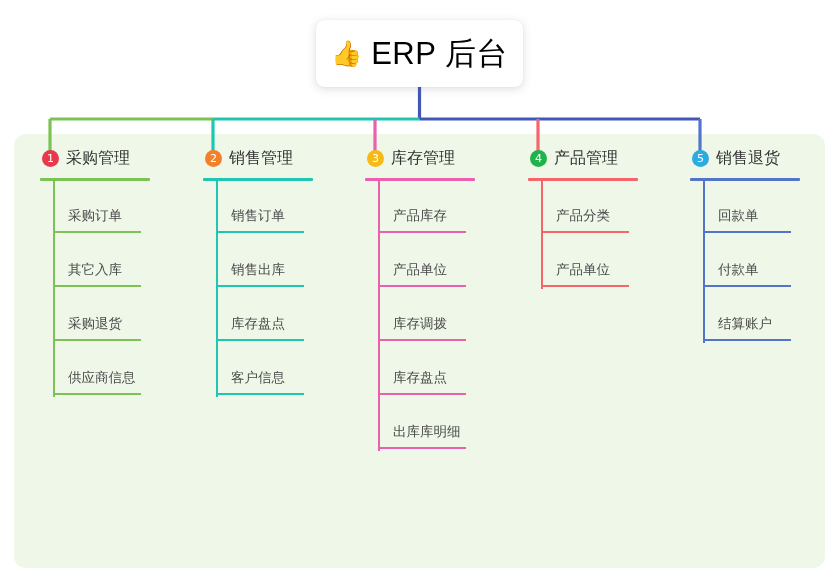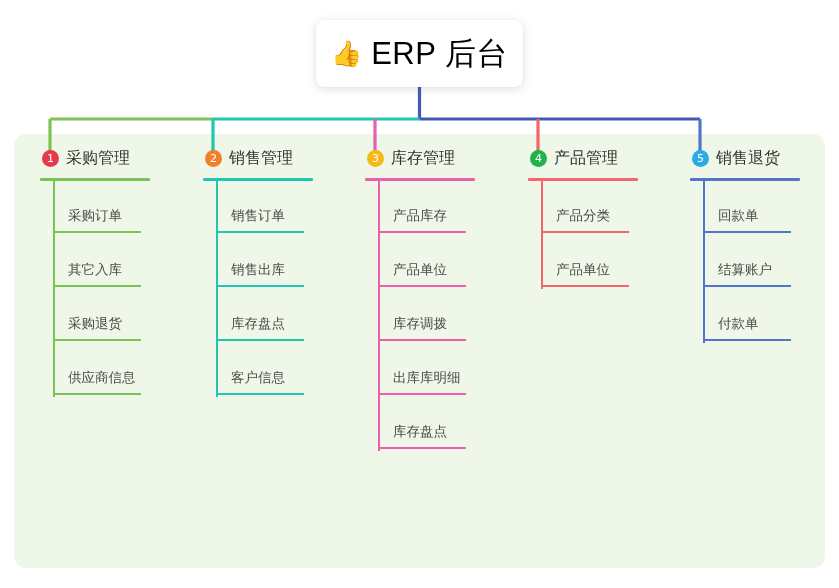--- a/index.html
+++ b/index.html
@@ -228,25 +228,25 @@
           </div>
           <div class="item">
             <span class="item-label">产品单位</span>
             <div class="item-rule" style="background: rgb(234, 95, 174);"></div>
           </div>
           <div class="item">
             <span class="item-label">库存调拨</span>
             <div class="item-rule" style="background: rgb(234, 95, 174);"></div>
           </div>
           <div class="item">
+            <span class="item-label">库存盘点</span>
+            <div class="item-rule" style="background: rgb(234, 95, 174);"></div>
+          </div>
+          <div class="item">
             <span class="item-label">出库库明细</span>
-            <div class="item-rule" style="background: rgb(234, 95, 174);"></div>
-          </div>
-          <div class="item">
-            <span class="item-label">库存盘点</span>
             <div class="item-rule" style="background: rgb(234, 95, 174);"></div>
           </div>
         </div>
       </div>
       <div class="col" style="left: 528px;">
         <div class="col-head">
           <span class="badge" style="background: rgb(32, 178, 75);">4</span>
           <span class="col-title">产品管理</span>
         </div>
         <div class="head-rule" style="background: rgb(244, 102, 107);"></div>
@@ -268,24 +268,24 @@
           <span class="col-title">销售退货</span>
         </div>
         <div class="head-rule" style="background: rgb(82, 117, 201);"></div>
         <div class="items">
           <div class="spine" style="background: rgb(82, 117, 201);"></div>
           <div class="item">
             <span class="item-label">回款单</span>
             <div class="item-rule" style="background: rgb(82, 117, 201);"></div>
           </div>
           <div class="item">
+            <span class="item-label">付款单</span>
+            <div class="item-rule" style="background: rgb(82, 117, 201);"></div>
+          </div>
+          <div class="item">
             <span class="item-label">结算账户</span>
             <div class="item-rule" style="background: rgb(82, 117, 201);"></div>
           </div>
-          <div class="item">
-            <span class="item-label">付款单</span>
-            <div class="item-rule" style="background: rgb(82, 117, 201);"></div>
-          </div>
         </div>
       </div>
     </div>
 
 </div>
 
 </body></html>

